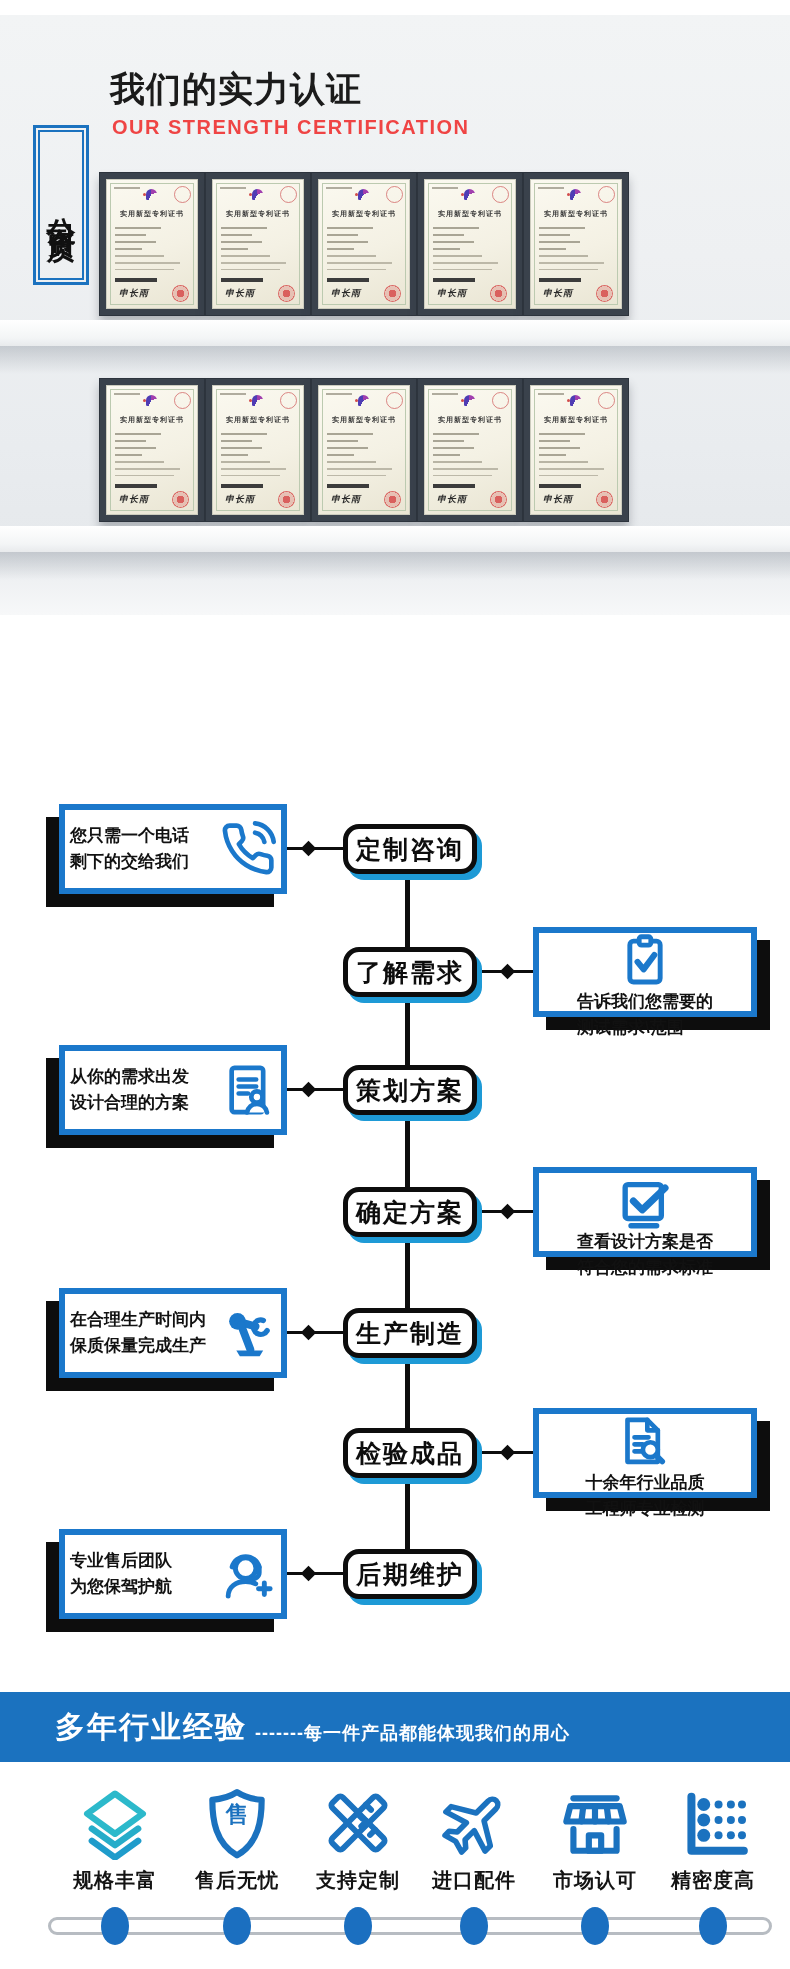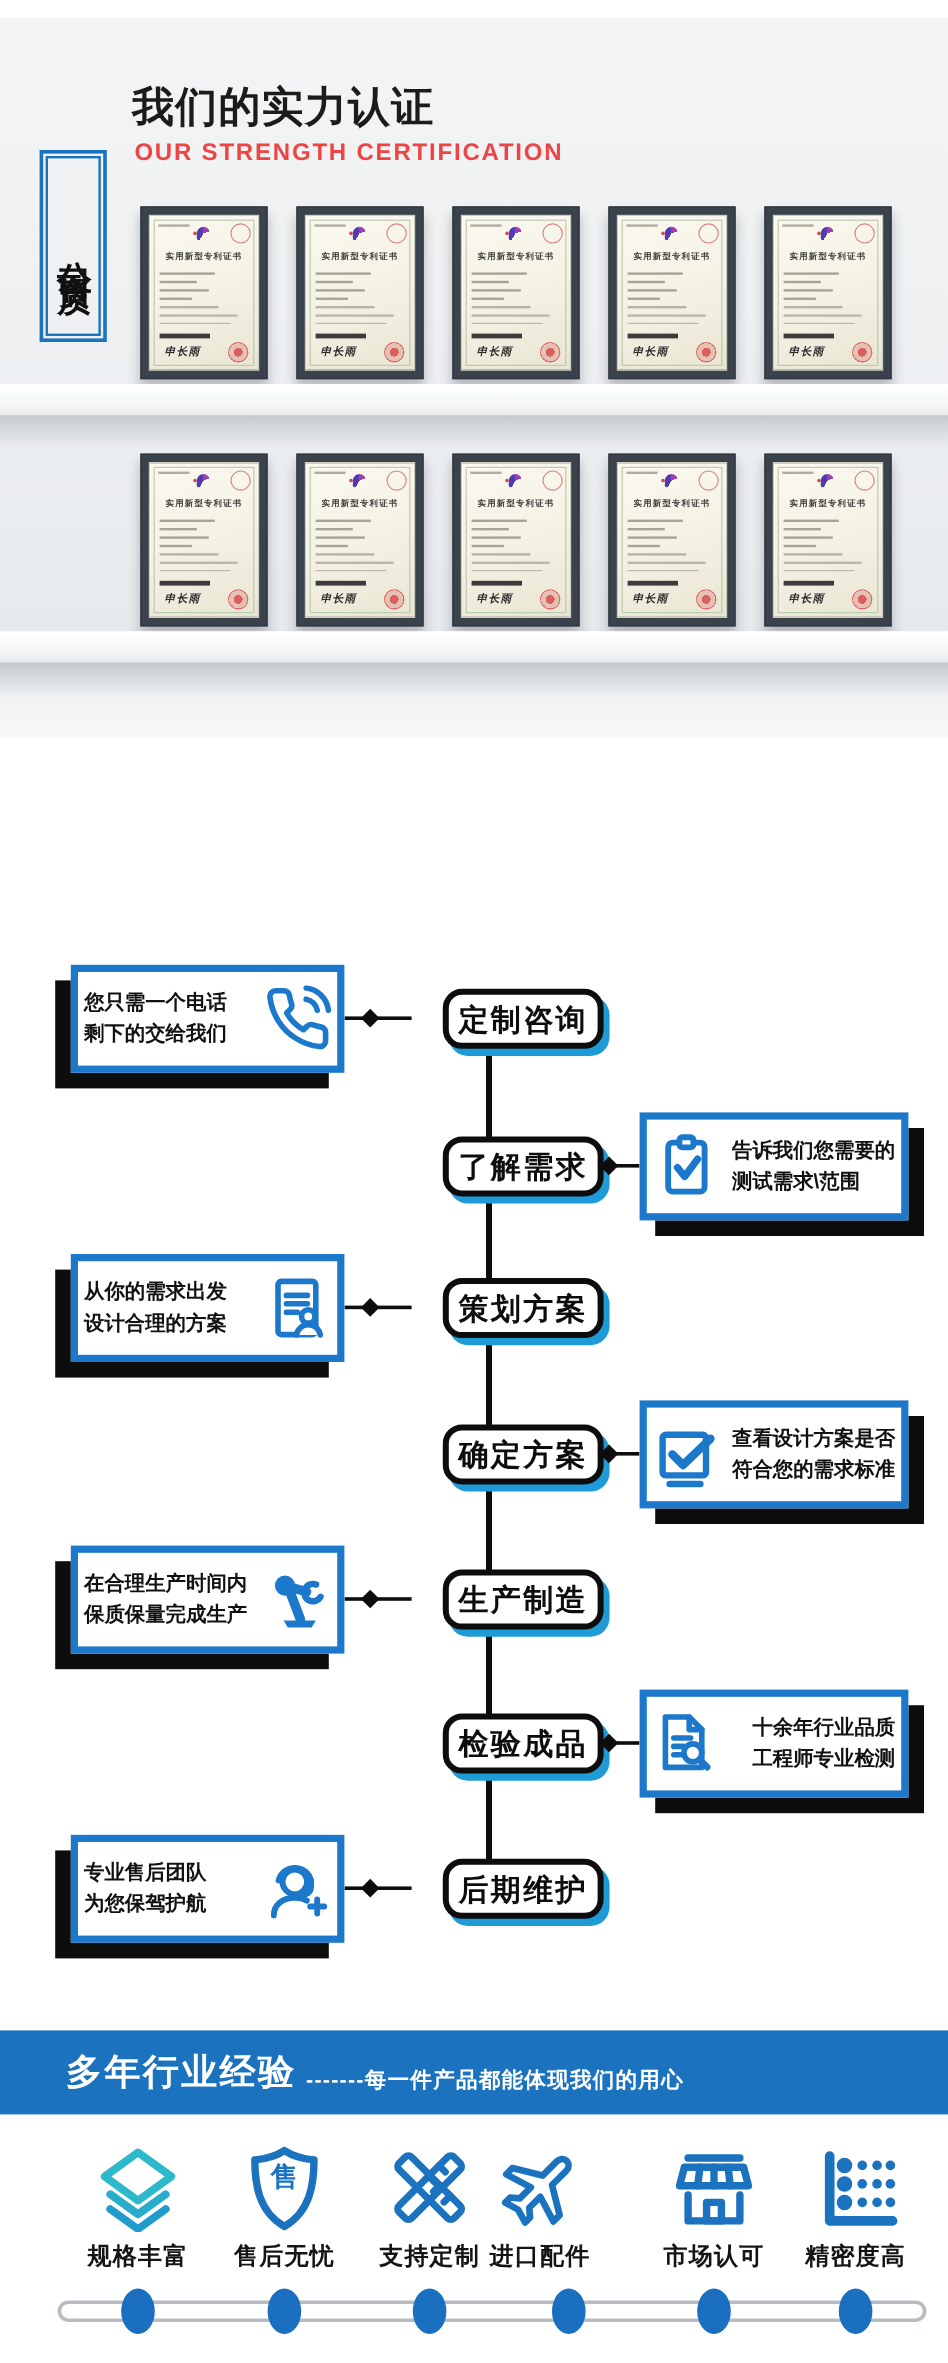--- a/index.html
+++ b/index.html
@@ -14,21 +14,21 @@
   .vbadge{position:absolute;left:33px;top:125px;width:56px;height:160px;border:3px solid #1b72bf;
           box-sizing:border-box;padding:2px;background:transparent;}
   .vbadge-in{width:100%;height:100%;border:2px solid #1b72bf;box-sizing:border-box;display:flex;
              align-items:center;justify-content:center;}
   .vbadge-txt{writing-mode:vertical-rl;text-orientation:upright;font-size:29px;font-weight:900;color:#111;
               letter-spacing:5px;line-height:1;}
   .shelf{position:absolute;left:0;width:790px;height:26px;background:linear-gradient(180deg,#ffffff 0%,#f3f5f6 70%,#e8eaec 100%);}
   .shelf::after{content:"";position:absolute;top:26px;left:0;width:790px;height:28px;
                 background:linear-gradient(180deg,rgba(140,148,158,.40),rgba(140,148,158,0));}
   .shelf.s1{top:320px;} .shelf.s2{top:526px;}
-  .cert-row{position:absolute;left:117px;display:flex;gap:24px;}
+  .cert-row{position:absolute;left:99px;display:flex;}
   .cert-row.r1{top:172px;} .cert-row.r2{top:378px;}
   .cert{width:106px;height:144px;background:#3a424c;border:1px solid #2d343d;box-sizing:border-box;padding:6px;
         box-shadow:0 7px 9px rgba(45,52,62,.30);}
   .cert-paper{position:relative;width:100%;height:100%;box-sizing:border-box;
         background:linear-gradient(160deg,#fbf9f0 0%,#f4f1e4 55%,#e9e5d3 100%);border:1px solid #ccccbe;overflow:hidden;}
   .cert-paper::before{content:"";position:absolute;inset:3px;border:1px solid #bccab0;pointer-events:none;}
   .c-topline{position:absolute;left:7px;top:7px;width:26px;height:2px;background:#b0ac9e;}
   .c-logo{position:absolute;left:50%;top:9px;width:11px;height:11px;margin-left:-6px;
           background:conic-gradient(from 210deg,#4f3cb4 0 140deg,#a13fae 140deg 220deg,transparent 220deg);
           border-radius:50% 50% 50% 12%;}
@@ -47,25 +47,25 @@
   .c-stamp-bottom{position:absolute;right:2px;bottom:0;width:17px;height:17px;border-radius:50%;
         background:radial-gradient(circle at 50% 50%, rgba(214,72,72,.85) 0 30%, rgba(214,72,72,.25) 31% 62%, rgba(214,72,72,.8) 63% 72%, transparent 73%);}
 
   
   .flow-banner{position:absolute;left:275px;top:672px;width:245px;height:76px;background:#1b72bf;
         box-shadow:14px 10px 0 #0d0d0d;display:flex;align-items:center;justify-content:center;
         color:#fff;font-size:41px;font-weight:900;letter-spacing:5px;z-index:3;}
   .spine{position:absolute;left:405px;top:850px;width:5px;height:724px;background:#0d0d0d;z-index:1;}
   .flow-node{position:absolute;left:343px;width:134px;height:50px;background:#fff;border:5px solid #0d0d0d;
         border-radius:16px;box-sizing:border-box;box-shadow:5px 6px 0 #1e9ad6;display:flex;align-items:center;
-        justify-content:center;font-size:25px;font-weight:900;color:#0d0d0d;letter-spacing:2px;z-index:2;margin-left:26px;}
+        justify-content:center;font-size:25px;font-weight:900;color:#0d0d0d;letter-spacing:2px;z-index:2;}
   .note-box{position:absolute;width:228px;height:90px;background:#fff;border:6px solid #1b78cb;box-sizing:border-box;
         display:flex;align-items:center;justify-content:space-between;padding:0 5px;z-index:2;}
   .note-box.left{left:59px;box-shadow:-13px 13px 0 #0d0d0d;}
-  .note-box.right{left:533px;width:224px;box-shadow:13px 13px 0 #0d0d0d;}
+  .note-box.right{left:533px;width:224px;box-shadow:13px 13px 0 #0d0d0d;flex-direction:column;}
   .note-text{font-size:17px;font-weight:800;color:#111;line-height:26px;white-space:nowrap;}
   .note-ic{flex:0 0 auto;width:56px;height:56px;}
   .note-ic svg{width:56px;height:56px;display:block;}
   .conn{position:absolute;height:3px;background:#0d0d0d;z-index:1;}
   .diam{position:absolute;width:11px;height:11px;background:#0d0d0d;transform:rotate(45deg);z-index:2;}
 
   
   .exp-band{position:absolute;left:0;top:1692px;width:790px;height:70px;background:#1b72bf;
         display:flex;align-items:center;padding-left:55px;box-sizing:border-box;}
   .exp-title{font-size:30px;font-weight:900;color:#fff;letter-spacing:2px;}
@@ -495,21 +495,21 @@
           </g>
         <g transform="rotate(-45 12 12)">
             <rect x="9.6" y="1.5" width="4.8" height="21" rx="1.2"></rect>
             <path d="M12 17.5 h2.4M12 13.5 h2.4"></path>
           </g>
       </svg>
     </div>
     <div class="flabel">支持定制</div>
   </div>
 
-  <div class="feat" style="left:395px">
+  <div class="feat" style="left:419px">
     <div class="fic">
       <svg viewBox="0 0 24 24" fill="none" stroke="#1b72bf" stroke-width="1.8" stroke-linecap="round" stroke-linejoin="round">
         <g transform="rotate(45 12 12)">
           <path d="M12 1.8 c1 0 1.8.9 1.8 2 v5.4 l7.2 4.3 v2.4 l-7.2-2.2 v4.2 l2 1.7 v1.9 l-3.8-1.1 -3.8 1.1 v-1.9 l2-1.7 v-4.2 l-7.2 2.2 v-2.4 l7.2-4.3 V3.8 c0-1.1.8-2 1.8-2 z"></path>
         </g>
       </svg>
     </div>
     <div class="flabel">进口配件</div>
   </div>
 

